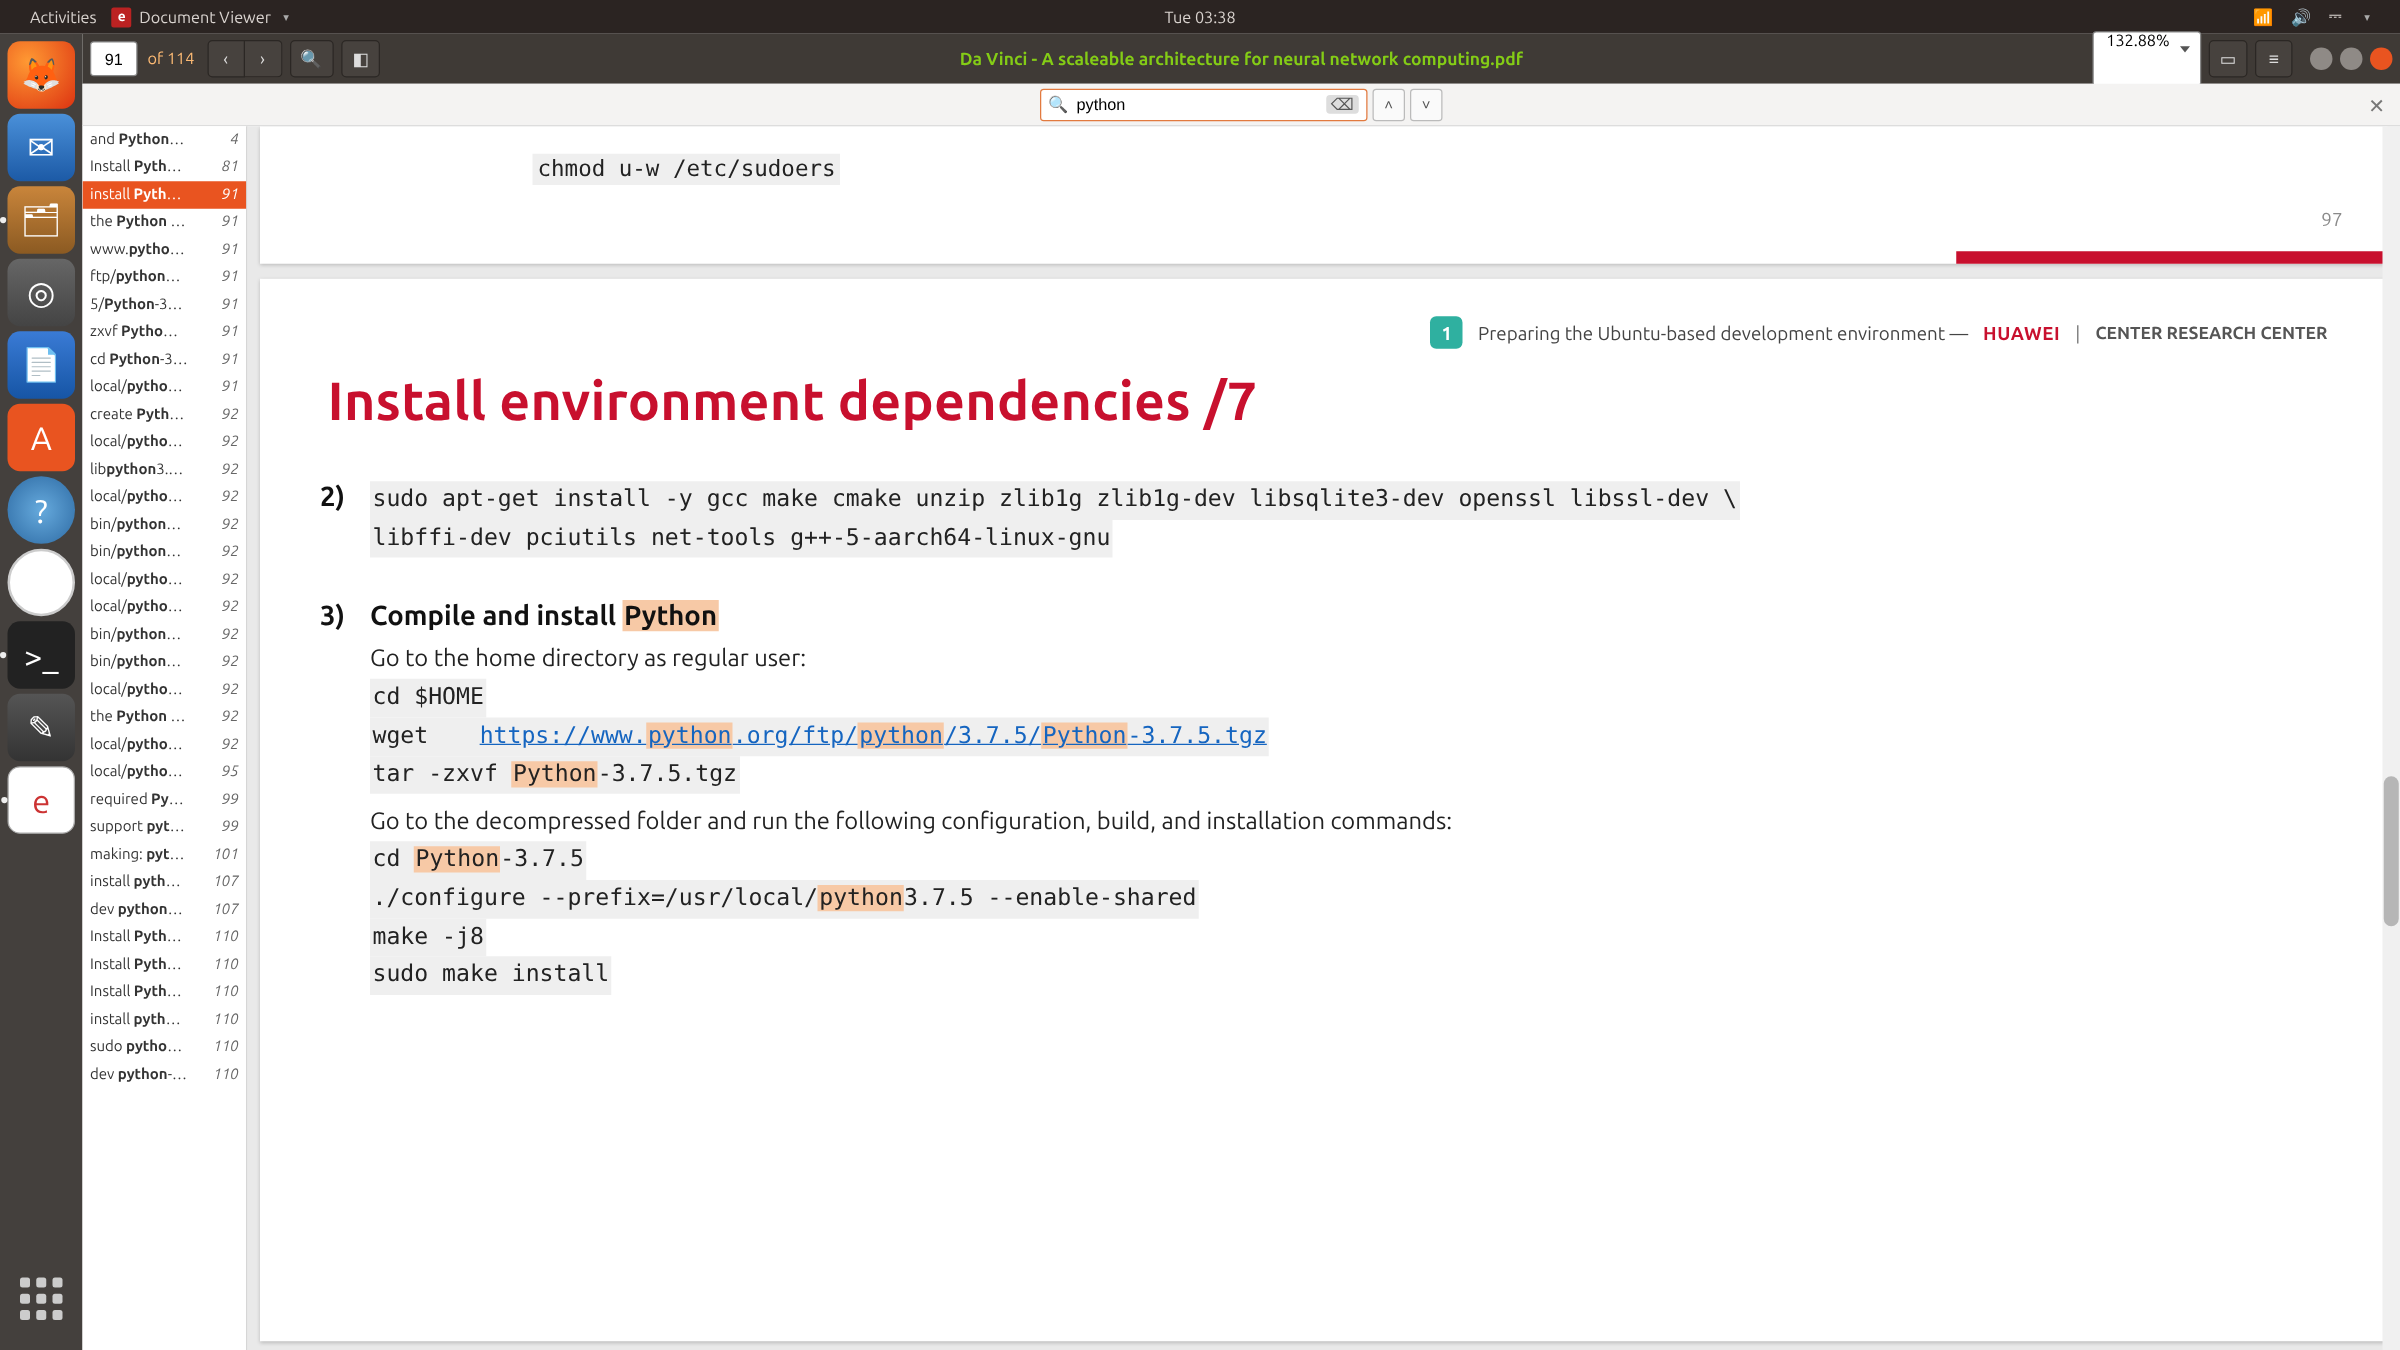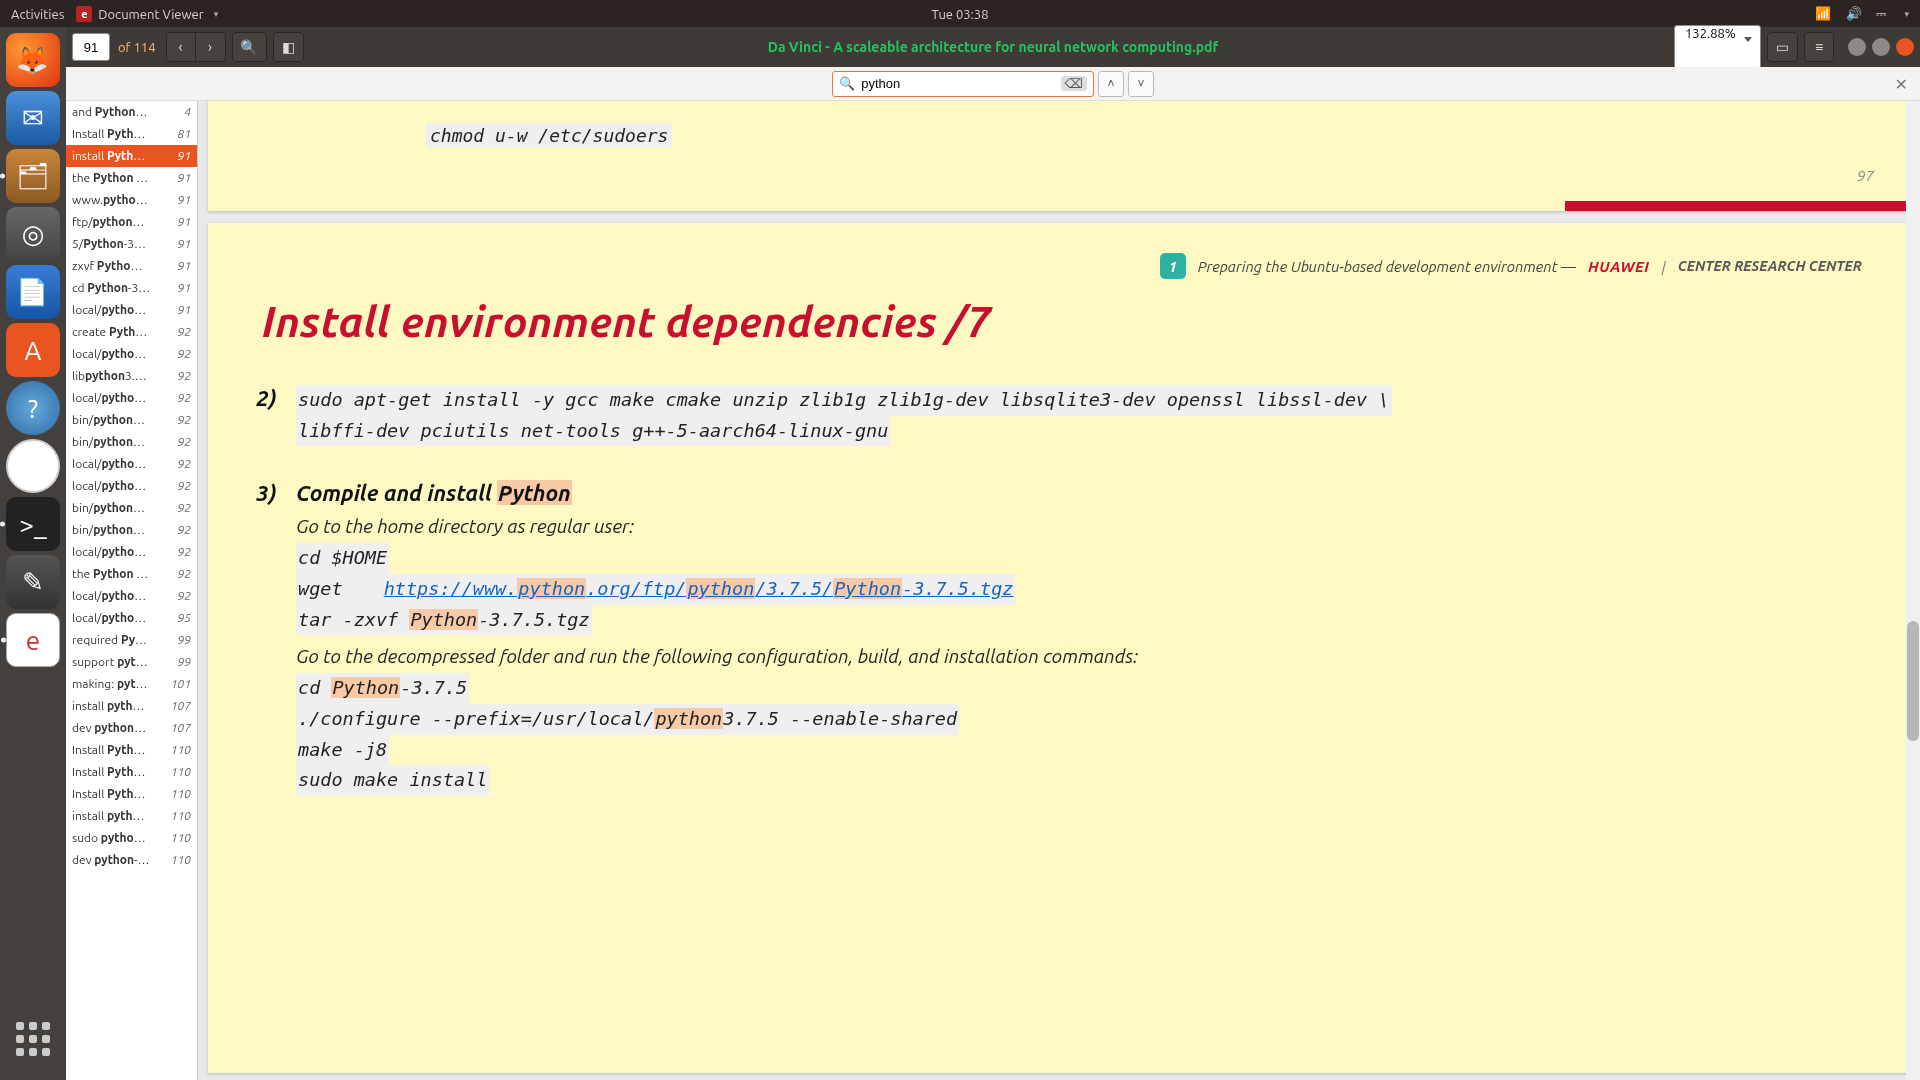--- a/index.html
+++ b/index.html
@@ -1,20 +1,20 @@
 <!DOCTYPE html>
 <html><head>
 <meta charset="utf-8">
 <style>
   * { box-sizing: border-box; margin: 0; padding: 0; }
   html, body { width: 1920px; height: 1080px; overflow: hidden; font-family: "Ubuntu", "Liberation Sans", sans-serif; }
   body { background: #fff; }
 
   
-  .topbar { height: 27px; background: #2b2422; color: #d9d3cf; display: flex; align-items: center; font-size: 13px; padding: 0 11px; position: relative; }
+  .topbar { height: 27px; background: #2b2422; color: #d9d3cf; display: flex; align-items: center; font-size: 13px; padding: 0 24px; position: relative; }
   .topbar .left { display: flex; align-items: center; gap: 12px; }
   .topbar .center { position: absolute; left: 50%; transform: translateX(-50%); }
   .topbar .right { margin-left: auto; display: flex; align-items: center; gap: 14px; }
   .topbar .app { display: flex; align-items: center; gap: 6px; }
   .topbar .app-icon { width: 16px; height: 16px; background: #b22; border-radius: 2px; display:flex; align-items:center; justify-content:center; color:#fff; font-size:11px; font-weight:bold;}
   .tri-down { font-size: 9px; margin-left:4px; color:#aaa; }
 
   
   .dock { position: absolute; left: 0; top: 27px; bottom: 0; width: 66px; background: #44403d; display: flex; flex-direction: column; align-items: center; padding-top: 6px; gap: 4px; }
   .dock-icon { width: 54px; height: 54px; border-radius: 10px; display:flex; align-items:center; justify-content:center; color:#fff; font-size: 26px; position:relative;}
@@ -35,21 +35,21 @@
   .dock-pip { position:absolute; left:-6px; top:50%; width:5px; height:5px; background:#eee; border-radius:50%; transform:translateY(-50%);}
 
   
   .apptoolbar { position: absolute; left: 66px; right: 0; top: 27px; height: 40px; background: #3f3a36; display:flex; align-items:center; padding: 0 6px; gap:6px; }
   .tb-btn { height: 30px; min-width:30px; border:1px solid #2b2724; border-radius:4px; background:#47423e; color:#ddd; display:flex; align-items:center; justify-content:center; font-size:14px; padding:0 8px;}
   .page-input { width: 38px; height:28px; background:#fff; border:1px solid #888; border-radius:3px; text-align:center; font-size:13px;}
   .page-of { color:#fdba74; font-size:13px; margin: 0 4px 0 2px; }
   .nav-group { display:flex; }
   .nav-group .tb-btn:first-child{border-radius:4px 0 0 4px;}
   .nav-group .tb-btn:last-child{border-radius:0 4px 4px 0; border-left:none;}
-  .doc-title { position:absolute; left:50%; transform:translateX(-50%); color:#22c55e; font-size:14px; font-weight:600;}
+  .doc-title { position:absolute; left:50%; transform:translateX(-50%); color:#84cc16; font-size:14px; font-weight:600;}
   .right-tools { margin-left:auto; display:flex; align-items:center; gap:6px;}
   .zoom { background:#fff; border:1px solid #888; border-radius:3px; height:44px; padding:0 24px 0 10px; font-size:13px; position:relative;}
   .zoom::after { content:""; position:absolute; right:8px; top:11px; border-left:4px solid transparent; border-right:4px solid transparent; border-top:5px solid #555;}
   .win-ctrls { display:flex; gap:6px; margin-left:8px;}
   .win-btn { width:18px; height:18px; border-radius:50%; }
   .win-min{background:#8f8a86;} .win-max{background:#8f8a86;} .win-close{background:#e95420;}
 
   
   .searchbar { position:absolute; left:66px; right:0; top:67px; height:34px; background:#f4f3f2; border-bottom:1px solid #ddd; display:flex; align-items:center; justify-content:center; }
   .search-wrap { display:flex; align-items:center; gap:4px;}
@@ -64,21 +64,21 @@
   .sidepanel { position:absolute; left:66px; top:101px; bottom:0; width:132px; background:#fff; border-right:1px solid #c9c9c9; font-size:12px; overflow:hidden;}
   .side-row { display:flex; padding:2px 6px 2px 6px; justify-content:space-between; color:#333; line-height:18px; white-space:nowrap; cursor:pointer;}
   .side-row .txt { overflow:hidden; text-overflow:ellipsis; max-width:94px;}
   .side-row.sel { background:#e95420; color:#fff;}
   .side-row.sel .pg { color:#fff; }
   .side-row .pg { color:#666; font-style:italic; margin-left:4px;}
   .side-row b { font-weight:700; }
 
   
   .docarea { position:absolute; left:198px; right:0; top:101px; bottom:0; background:#e9e9e9; overflow:hidden;}
-  .page { background:#fef9c3; margin: 0 10px 12px 10px; box-shadow: 0 1px 3px rgba(0,0,0,.2); position:relative;font-style:italic;}
+  .page { background:#ffffff; margin: 0 10px 12px 10px; box-shadow: 0 1px 3px rgba(0,0,0,.2); position:relative;}
   .page.partial { height: 110px; }
   .page .pg-num-prev { position:absolute; right:36px; top:66px; color:#8a8a8a; font-size:15px;}
   .page .prev-code { position:absolute; left:218px; top:22px; background:#efefef; font-family: "DejaVu Sans Mono", monospace; font-size:18px; padding:2px 4px; color:#222;}
   .page .red-stripe { position:absolute; right:0; bottom:0; height:10px; width:345px; background:#c8102e;}
   .page.full { min-height: 850px; padding: 30px 48px 60px 48px; }
 
   .hdr-row { display:flex; align-items:center; justify-content:flex-end; gap:12px; margin-bottom: 18px; font-size:15px;}
   .step-badge { width:26px; height:26px; border-radius:5px; background:#2fb0a0; color:#fff; font-weight:700; display:flex; align-items:center; justify-content:center; font-size:15px;}
   .hdr-text { color:#444; }
   .brand { color:#c8102e; font-weight:700; letter-spacing:.5px;}

